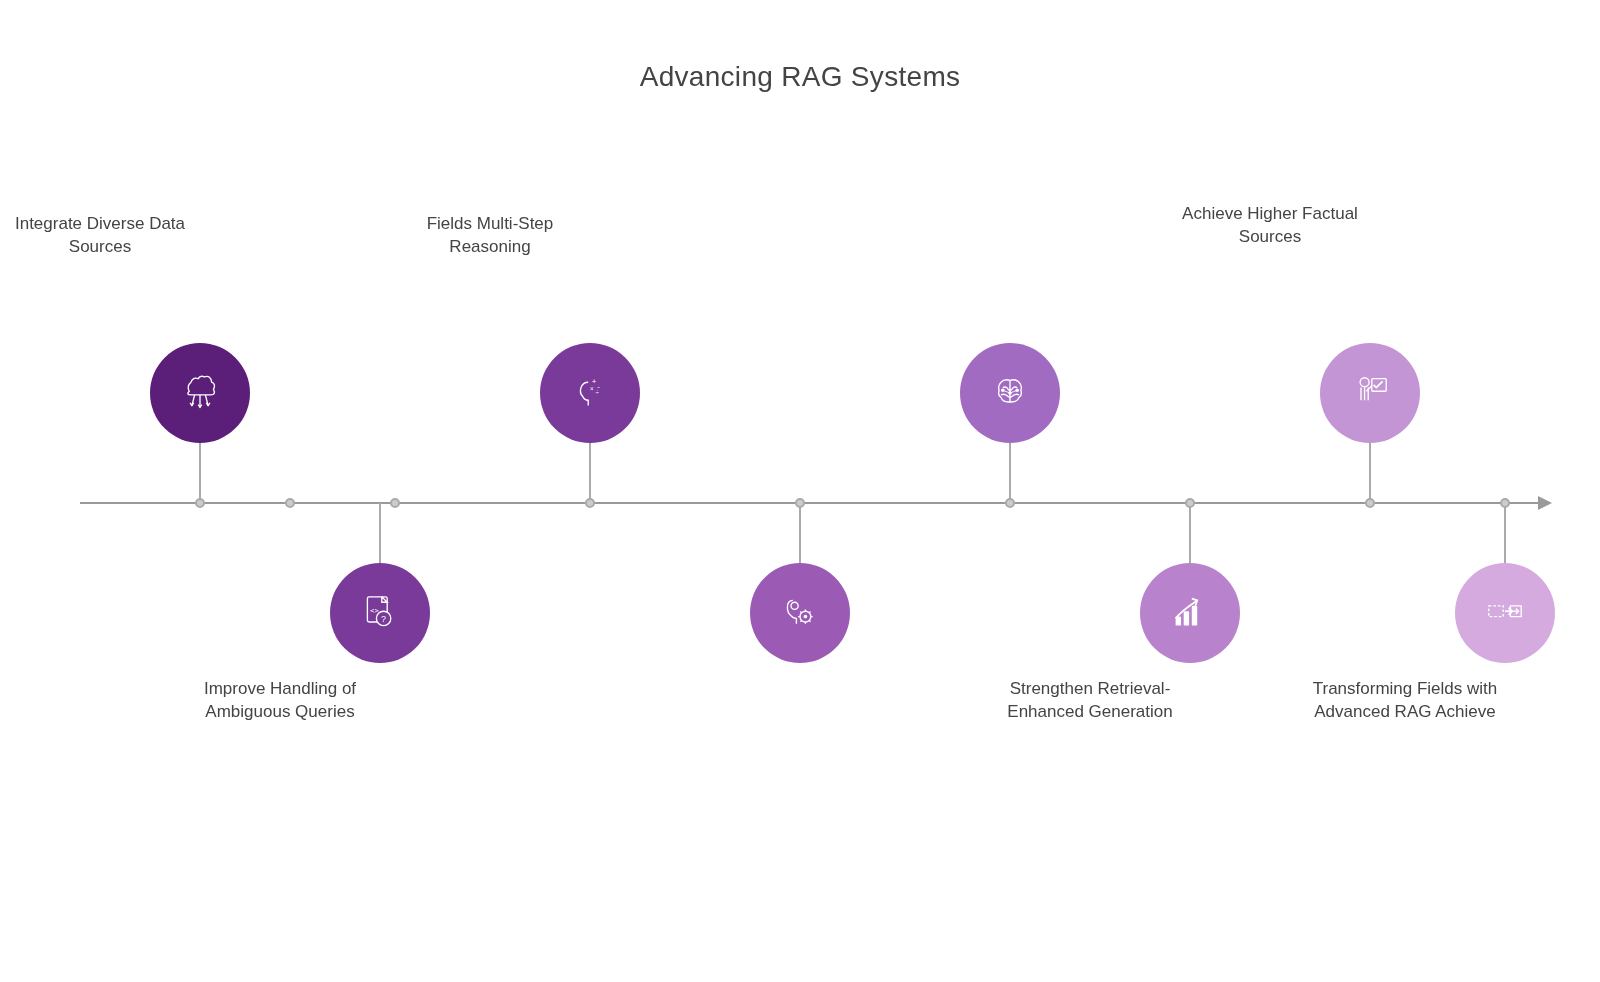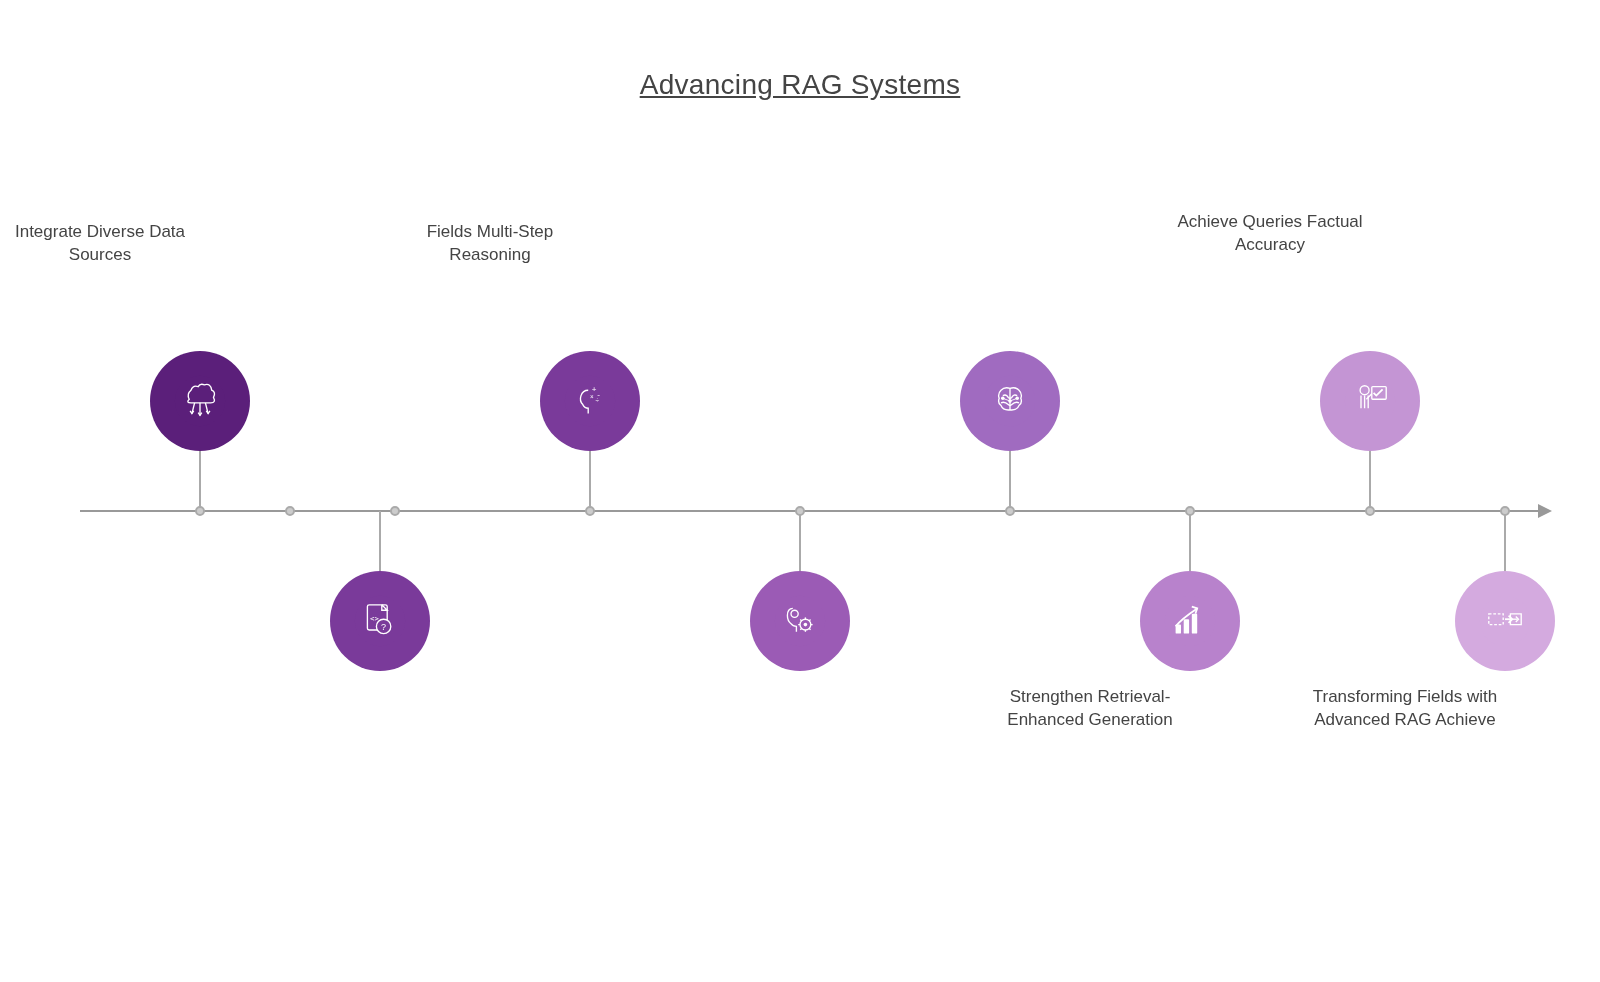--- a/index.html
+++ b/index.html
@@ -18,23 +18,22 @@
       height: 900px;
       display: flex;
       flex-direction: column;
       align-items: center;
     }
     .main-title {
       font-size: 28px;
       color: #444444;
       font-weight: 400;
       margin-bottom: 60px;
-      margin-top: 28px;
+      margin-top: 20px;
       letter-spacing: 0.3px;
-      text-decoration: underline;
     }
     .timeline-wrapper {
       width: 100%;
       position: relative;
       height: 700px;
       display: flex;
       align-items: center;
     }
     
     .axis-line {
@@ -163,20 +162,21 @@
         <rect x="16" y="12" width="22" height="28" rx="2" fill="none" stroke="white" stroke-width="1.5"></rect>
 
         <polyline points="32,12 38,18 32,18 32,12" fill="none" stroke="white" stroke-width="1.5"></polyline>
 
         <text x="19" y="30" fill="white" font-size="8" font-family="monospace">&lt;&gt;</text>
 
         <circle cx="34" cy="36" r="8" fill="#7A3A9A" stroke="white" stroke-width="1.5"></circle>
         <text x="31" y="40" fill="white" font-size="10" font-family="Arial">?</text>
       </svg>
     </div>
+    <div class="label" style="left:22%; top: calc(50% + 175px); width:200px; margin-left:-100px; text-align:center;">Improve Handling of Ambiguous Queries</div>
 
     <div class="connector-up" style="left:36%; height:110px; top:calc(50% - 110px);">
     </div>
     <div class="circle-icon" style="left:36%; top:calc(50% - 160px); background:#7A3A9A;">
       <svg viewBox="0 0 60 60" fill="none" xmlns="http://www.w3.org/2000/svg">
         <circle cx="30" cy="30" r="28" fill="#7A3A9A"></circle>
 
         <path d="M28 18 Q22 18 20 24 Q18 30 22 34 Q24 38 28 38 L28 44" fill="none" stroke="white" stroke-width="1.5"></path>
 
         <text x="32" y="20" fill="white" font-size="9">+</text>
@@ -255,21 +255,21 @@
 
         <path d="M20 24 L20 38 M24 24 L24 38 M28 24 L28 38" fill="none" stroke="white" stroke-width="1.5"></path>
 
         <rect x="32" y="14" width="16" height="14" rx="1" fill="none" stroke="white" stroke-width="1.5"></rect>
 
         <polyline points="34,21 37,24 44,17" fill="none" stroke="white" stroke-width="2"></polyline>
 
         <line x1="26" y1="28" x2="32" y2="22" stroke="white" stroke-width="1.5"></line>
       </svg>
     </div>
-    <div class="label" style="left:88%; top:calc(50% - 300px); width:200px; margin-left:-100px; text-align:center;">Achieve Queries Factual Accuracy</div>
+    <div class="label" style="left:88%; top:calc(50% - 300px); width:200px; margin-left:-100px; text-align:center;">Achieve Higher Factual Sources</div>
 
     <div class="connector-down" style="left:97%; height:110px; top:50%;">
     </div>
     <div class="circle-icon" style="left:97%; top:calc(50% + 60px); background:#D4AADF;">
       <svg viewBox="0 0 60 60" fill="none" xmlns="http://www.w3.org/2000/svg">
         <circle cx="30" cy="30" r="28" fill="#D4AADF"></circle>
 
         <rect x="12" y="22" width="16" height="12" fill="none" stroke="white" stroke-width="1.5" stroke-dasharray="3,2"></rect>
 
         <line x1="30" y1="28" x2="38" y2="28" stroke="white" stroke-width="2"></line>

